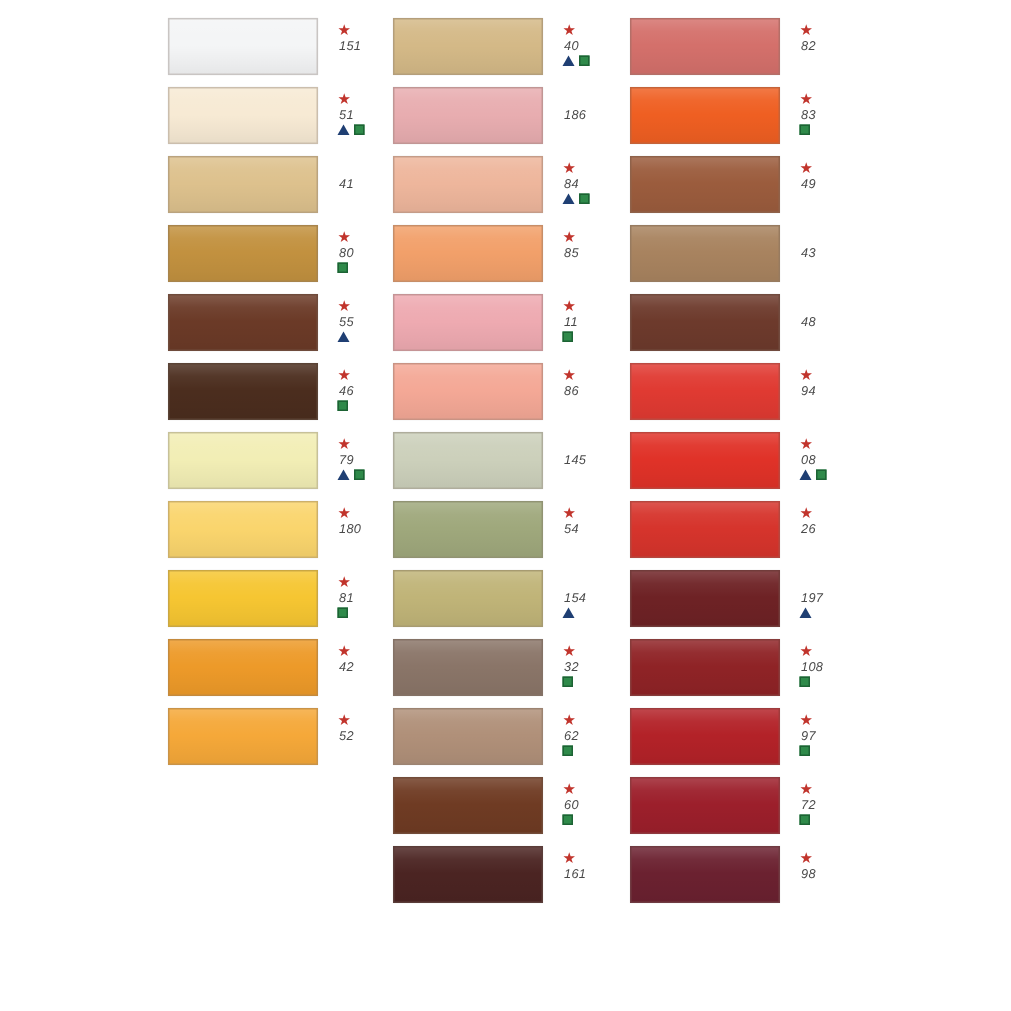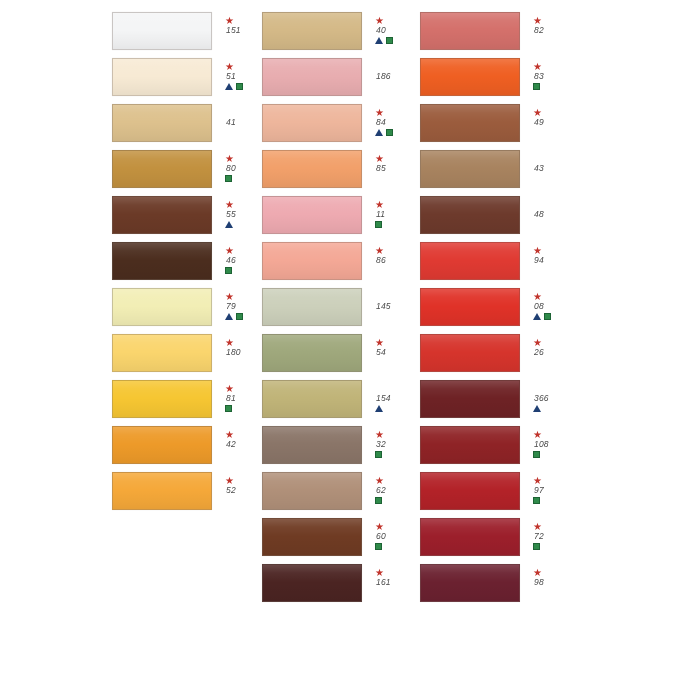--- a/index.html
+++ b/index.html
@@ -556,21 +556,21 @@
         </div>
       </div>
       <div class="row">
         <div class="swatch-wrap">
           <div class="swatch" style="background: rgb(110, 34, 37);"></div>
         </div>
         <div class="label-block">
           <div class="marker-top hidden-slot">
             <span class="icon-star" style="color: rgb(193, 52, 44);">★</span>
           </div>
-          <div class="code">366</div>
+          <div class="code">197</div>
           <div class="marker-bottom">
             <span class="icon-triangle" style="border-bottom-color: rgb(31, 63, 115);"></span>
           </div>
         </div>
       </div>
       <div class="row">
         <div class="swatch-wrap">
           <div class="swatch" style="background: rgb(143, 35, 38);"></div>
         </div>
         <div class="label-block">

